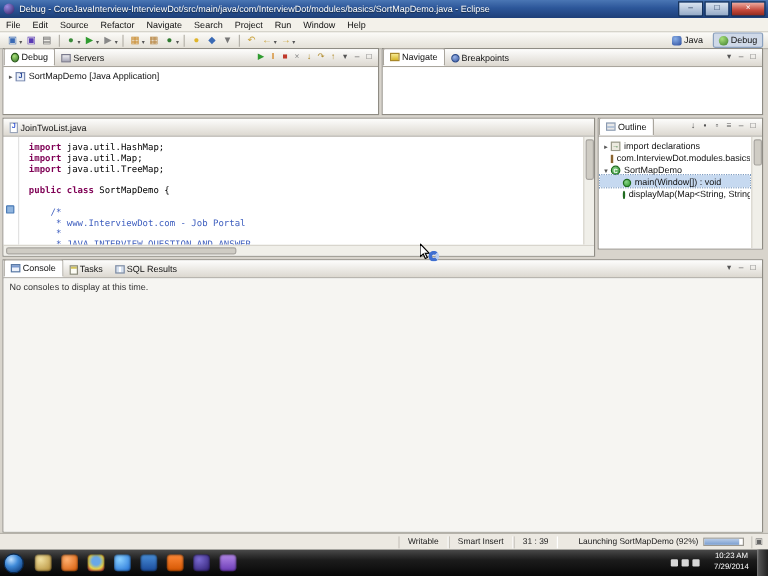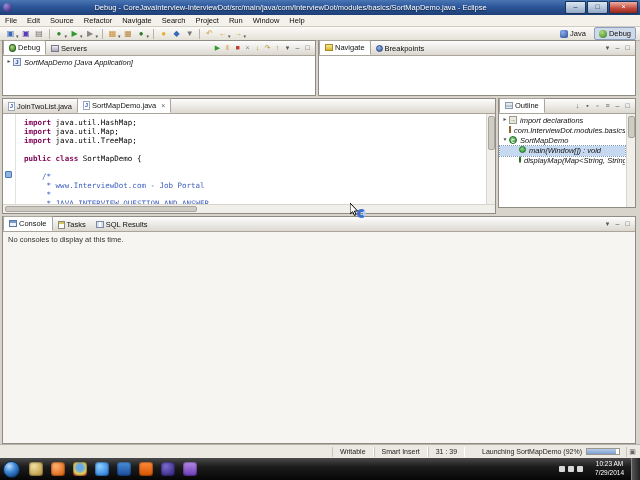--- a/index.html
+++ b/index.html
@@ -5,21 +5,21 @@
   html,body{margin:0;padding:0;background:#555;}
   .screen{position:relative;width:640px;height:480px;background:#d8d4cc;overflow:hidden;
           font-family:"Liberation Sans","DejaVu Sans",sans-serif;font-size:7.5px;color:#111;}
 
   
   .titlebar{position:absolute;left:0;top:0;width:640px;height:15px;
             background:linear-gradient(#4a76b4 0%,#2c5699 45%,#1d3f78 100%);
             display:flex;align-items:center;color:#fff;}
   .app-icon{width:9px;height:9px;border-radius:50%;margin:0 4px 0 3px;
             background:radial-gradient(circle at 32% 28%,#9a8ae0,#2a1a5e);}
-  .title-text{flex:1;font-size:7.5px;white-space:nowrap;overflow:hidden;text-shadow:0 1px 1px #123;text-align:center;}
+  .title-text{flex:1;font-size:7.5px;white-space:nowrap;overflow:hidden;text-shadow:0 1px 1px #123;}
   .win-controls{display:flex;margin-right:2px;gap:1px;}
   .wbtn{width:19px;height:11px;font-size:7px;line-height:10px;text-align:center;color:#0b2344;
         background:linear-gradient(#dce6f2,#93a9c6);border:1px solid #16335c;border-radius:0 0 2px 2px;}
   .wbtn.close{width:27px;background:linear-gradient(#f0b0a5,#c2473a 60%,#8f2a1e);color:#fff;}
 
   
   .menubar{position:absolute;left:0;top:15px;width:640px;height:11px;background:#f3f1ea;
            border-bottom:1px solid #cfccc4;display:flex;align-items:center;}
   .menu-item{padding:0 5px;}
 
@@ -68,21 +68,21 @@
   #view-debug{left:2px;top:40px;width:314px;height:56px;}
   #view-variables{left:318px;top:40px;width:318px;height:56px;}
   #editor{left:2px;top:98px;width:494px;height:116px;justify-content:flex-end;}
   #view-outline{left:498px;top:98px;width:138px;height:110px;}
   #view-console{left:2px;top:216px;width:634px;height:228px;}
   #view-console .view-body{background:#f6f5f2;}
   .console-msg{padding:3px 5px;color:#333;}
 
   
   .tree{padding:2px 1px;}
-  .tree-row{display:flex;align-items:flex-start;height:10px;white-space:nowrap;overflow:hidden;padding:0 1px;font-style:italic;}
+  .tree-row{display:flex;align-items:flex-end;height:10px;white-space:nowrap;overflow:hidden;padding:0 1px;}
   .tree-row.selected{background:#c6d9f0;outline:1px dotted #7a9ac0;}
   .indent{display:inline-block;width:10px;flex:0 0 10px;}
   .tw{display:inline-block;width:8px;flex:0 0 8px;font-size:5px;color:#555;text-align:center;}
   .node-icon{display:inline-block;margin-right:3px;box-sizing:border-box;text-align:center;}
   .i-java-application{width:8px;height:8px;background:#e8eef8;border:1px solid #7a8ab0;
                       font:bold 6px "Liberation Sans",sans-serif;line-height:7px;color:#2a4a9a;}
   .i-java-application::after{content:"J";}
   .i-package{width:9px;height:7px;background:linear-gradient(#ecd0a0,#b5884a);border:1px solid #8a6530;}
   .i-import{width:8px;height:8px;background:#eceadf;border:1px solid #9a9a8a;font-size:6px;line-height:7px;color:#3a7a3a;}
   .i-import::after{content:"→";}
@@ -261,25 +261,20 @@
     </div>
     <div class="view-body"></div>
   </div>
 
   <div class="view" id="editor">
     <div class="view-tabs">
       <span class="vtab">
         <span class="jicon"></span>
         <span>JoinTwoList.java</span>
       </span>
-      <span class="vtab active">
-        <span class="jicon"></span>
-        <span>SortMapDemo.java</span>
-        <span class="tab-close">×</span>
-      </span>
     </div>
     <div class="editor-body">
       <div class="gutter">
         <span class="gutter-marker"></span>
       </div>
       <div class="code"><div class="code-line"><span class="kw">import</span><span class=""> java.util.HashMap;</span></div><div class="code-line"><span class="kw">import</span><span class=""> java.util.Map;</span></div><div class="code-line"><span class="kw">import</span><span class=""> java.util.TreeMap;</span></div><div class="code-line">&nbsp;</div><div class="code-line"><span class="kw">public</span><span class=""> </span><span class="kw">class</span><span class=""> SortMapDemo {</span></div><div class="code-line">&nbsp;</div><div class="code-line"><span class="cm">    /*</span></div><div class="code-line"><span class="cm">     * www.InterviewDot.com - Job Portal</span></div><div class="code-line"><span class="cm">     *</span></div><div class="code-line"><span class="cm">     * JAVA INTERVIEW QUESTION AND ANSWER</span></div></div>
       <div class="vscroll">
         <span class="vthumb"></span>
       </div>
     </div>

